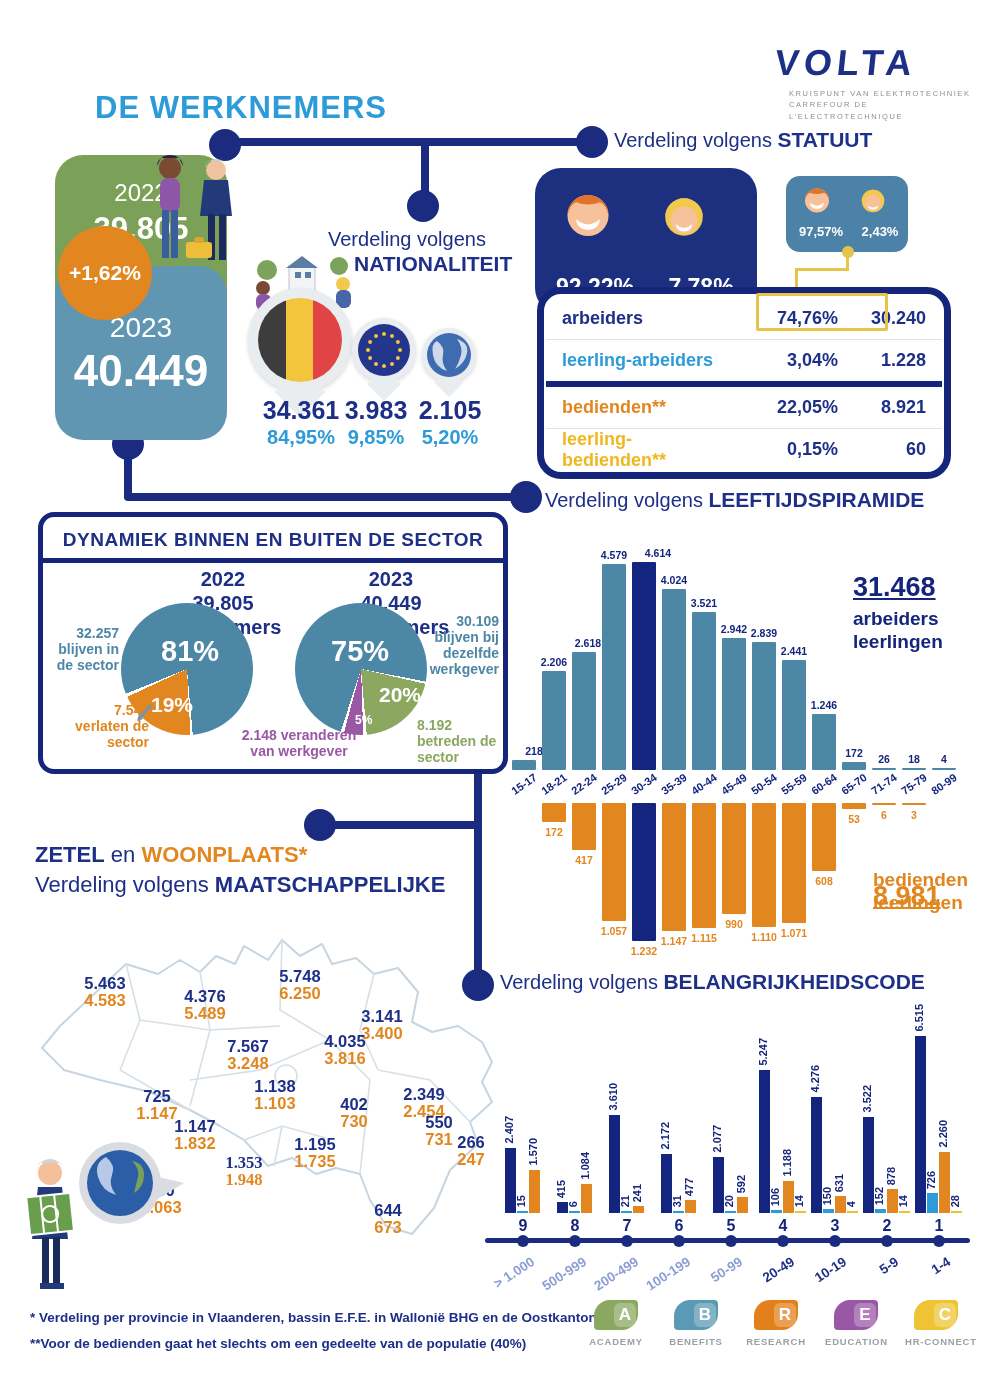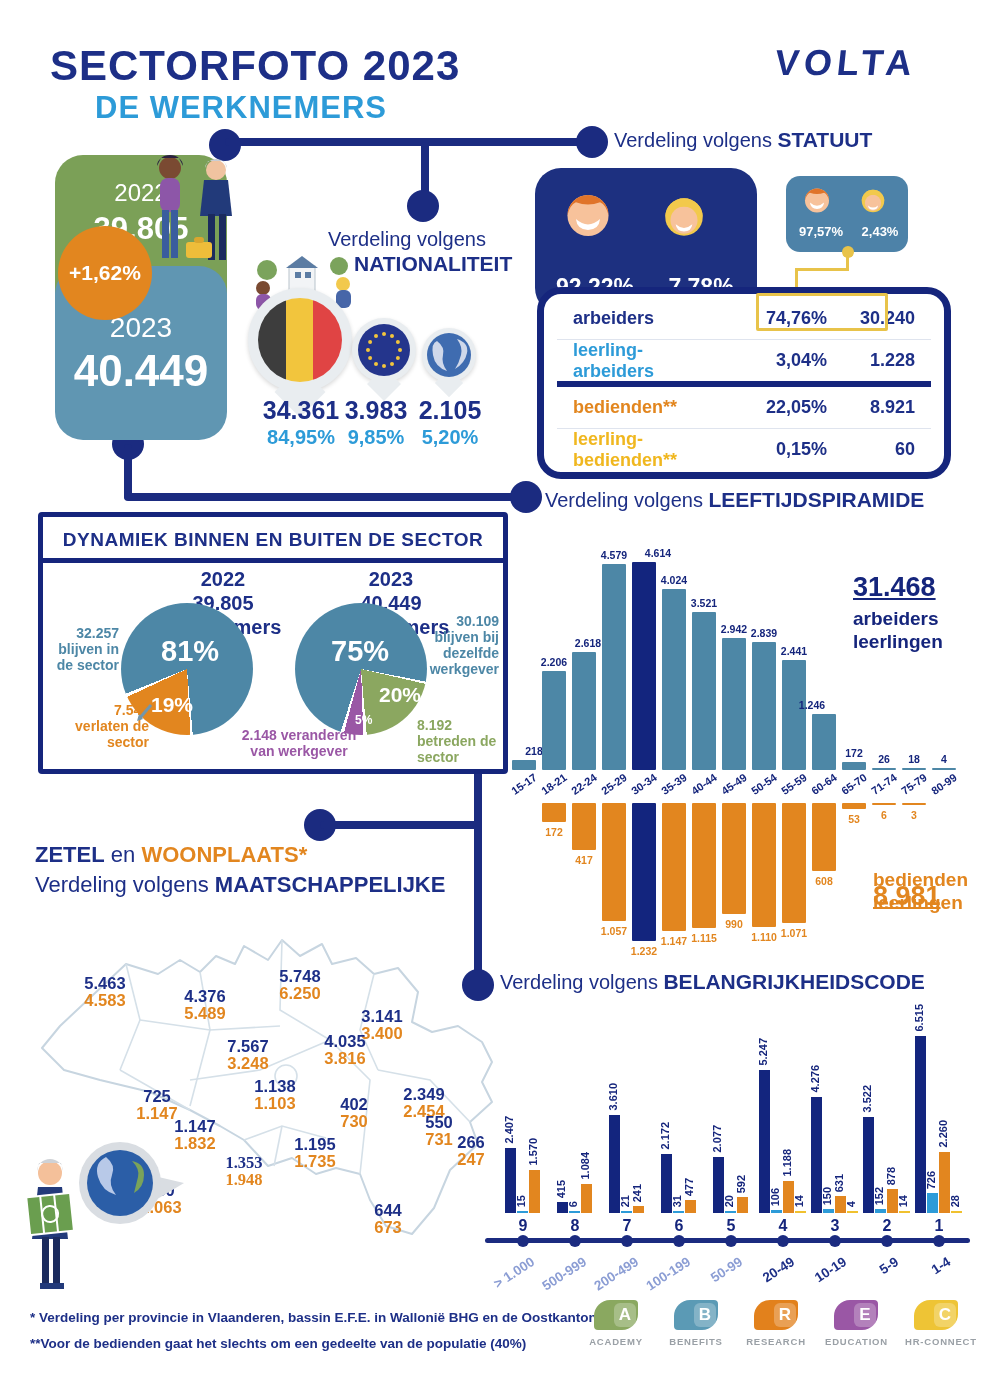--- a/index.html
+++ b/index.html
@@ -35,21 +35,21 @@
   .stat-table{position:absolute;background:#fff;border:7px solid #15257c;border-radius:24px;}
   .srow{display:flex;align-items:center;padding:0 16px;height:41px;border-top:1px solid #dfe4ee;}
   .srow:first-child{border-top:none;}
   .srow.sep{border-top:6px solid #15257c;}
   .srow .lbl{flex:1;font-weight:bold;font-size:18px;}
   .srow .pct{width:115px;text-align:right;font-weight:bold;font-size:18px;color:#1d2f87;}
   .srow .val{width:88px;text-align:right;font-weight:bold;font-size:18px;color:#1d2f87;}
   .ybox{position:absolute;border:3px solid #e8c34a;background:transparent;}
   .yline{position:absolute;background:#e8c34a;}
   
-  .dyn-box{position:absolute;border:5px solid #15257c;border-radius:4px;background:#fff;}
+  .dyn-box{position:absolute;border:5px solid #15257c;border-radius:16px;background:#fff;}
   .dyn-title{font-size:19px;font-weight:bold;color:#1d2f87;text-align:center;letter-spacing:.5px;}
   .dyn-div{position:absolute;height:5px;background:#15257c;left:0;right:0;}
   .pie{position:absolute;border-radius:50%;}
   .pie-lbl{position:absolute;color:#fff;font-weight:bold;}
   .pie-head{font-size:20px;font-weight:bold;color:#1d2f87;text-align:center;line-height:1.2;}
   .pie-side{position:absolute;font-size:14px;font-weight:bold;line-height:1.15;}
   
   #pyramid{position:absolute;left:500px;top:545px;width:490px;height:430px;}
   .pbar{position:absolute;width:24px;border-radius:1px;}
   .plbl-up{position:absolute;width:44px;text-align:center;font-size:10.5px;font-weight:bold;color:#15257c;}
@@ -80,25 +80,28 @@
   .leg-leaf{width:44px;height:30px;margin:0 auto;border-radius:16px 4px 16px 4px;position:relative;}
   .leg-letter{position:absolute;right:2px;top:3px;width:22px;height:24px;border-radius:6px;
               background:rgba(255,255,255,.25);color:#fff;font-weight:bold;font-size:17px;line-height:24px;}
   .leg-cap{margin-top:6px;font-size:9.5px;letter-spacing:.8px;color:#9aa0a6;font-weight:bold;white-space:nowrap;}
 </style>
 </head>
 <body>
 
 <div class="page">
 
-  <div class="abs h1" style="left:50px;top:42px;">SECTORFOTO 2023</div>
   <div class="abs h2" style="left:95px;top:90px;">DE WERKNEMERS</div>
 
   <div class="abs" style="left:775px;top:42px;width:200px;">
     <div class="logo-word">VOLTA</div>
+    <div class="logo-tag" style="margin-top:4px;margin-left:14px;">
+      <div>KRUISPUNT VAN ELEKTROTECHNIEK</div>
+      <div>CARREFOUR DE L'ELECTROTECHNIQUE</div>
+    </div>
   </div>
 
   <div class="dot" style="left:209px;top:129px;"></div>
   <div class="hline" style="left:225px;top:138px;width:368px;"></div>
   <div class="dot" style="left:576px;top:126px;"></div>
   <div class="vline" style="left:421px;top:142px;height:56px;"></div>
   <div class="dot" style="left:407px;top:190px;"></div>
 
   <div class="dot" style="left:112px;top:428px;"></div>
   <div class="vline" style="left:124px;top:444px;height:56px;"></div>
@@ -227,21 +230,21 @@
     <div class="abs gpct" style="left:2px;top:48px;width:66px;text-align:center;font-size:13px;">97,57%</div>
     <div class="abs gpct" style="left:68px;top:48px;width:52px;text-align:center;font-size:13px;">2,43%</div>
   </div>
 
   <div class="abs" style="left:842px;top:246px;width:12px;height:12px;border-radius:50%;background:#e8c34a;"></div>
   <div class="yline" style="left:846px;top:254px;width:3px;height:16px;"></div>
   <div class="yline" style="left:795px;top:268px;width:54px;height:3px;"></div>
   <div class="yline" style="left:795px;top:268px;width:3px;height:24px;"></div>
 
   <div class="stat-table" style="left:537px;top:287px;width:400px;height:178px;">
-    <div id="stat-rows" style="padding:4px 13px;">
+    <div id="stat-rows" style="padding:4px 2px;">
         <div class="srow">
           <div class="lbl" style="color: rgb(29, 47, 135);">arbeiders</div>
           <div class="pct">74,76%</div>
           <div class="val">30.240</div>
         </div>
         <div class="srow">
           <div class="lbl" style="color: rgb(45, 155, 216);">leerling-arbeiders</div>
           <div class="pct">3,04%</div>
           <div class="val">1.228</div>
         </div>
@@ -341,21 +344,21 @@
       <div class="plbl-up" style="left: 242px; top: 82px;">2.839</div>
       <div class="age-lbl" style="left: 241px; top: 233px;">50-54</div>
       <div class="pbar" style="left: 252px; top: 258px; height: 124px; background: rgb(226, 134, 31);"></div>
       <div class="plbl-dn" style="left: 242px; top: 386px;">1.110</div>
       <div class="pbar" style="left: 282px; top: 115px; height: 110px; background: rgb(77, 135, 166);"></div>
       <div class="plbl-up" style="left: 272px; top: 100px;">2.441</div>
       <div class="age-lbl" style="left: 271px; top: 233px;">55-59</div>
       <div class="pbar" style="left: 282px; top: 258px; height: 120px; background: rgb(226, 134, 31);"></div>
       <div class="plbl-dn" style="left: 272px; top: 382px;">1.071</div>
       <div class="pbar" style="left: 312px; top: 169px; height: 56px; background: rgb(77, 135, 166);"></div>
-      <div class="plbl-up" style="left: 290px; top: 154px;">1.246</div>
+      <div class="plbl-up" style="left: 302px; top: 154px;">1.246</div>
       <div class="age-lbl" style="left: 301px; top: 233px;">60-64</div>
       <div class="pbar" style="left: 312px; top: 258px; height: 68px; background: rgb(226, 134, 31);"></div>
       <div class="plbl-dn" style="left: 302px; top: 330px;">608</div>
       <div class="pbar" style="left: 342px; top: 217px; height: 8px; background: rgb(77, 135, 166);"></div>
       <div class="plbl-up" style="left: 332px; top: 202px;">172</div>
       <div class="age-lbl" style="left: 331px; top: 233px;">65-70</div>
       <div class="pbar" style="left: 342px; top: 258px; height: 6px; background: rgb(226, 134, 31);"></div>
       <div class="plbl-dn" style="left: 332px; top: 268px;">53</div>
       <div class="pbar" style="left: 372px; top: 223px; height: 2px; background: rgb(77, 135, 166);"></div>
       <div class="plbl-up" style="left: 362px; top: 208px;">26</div>

